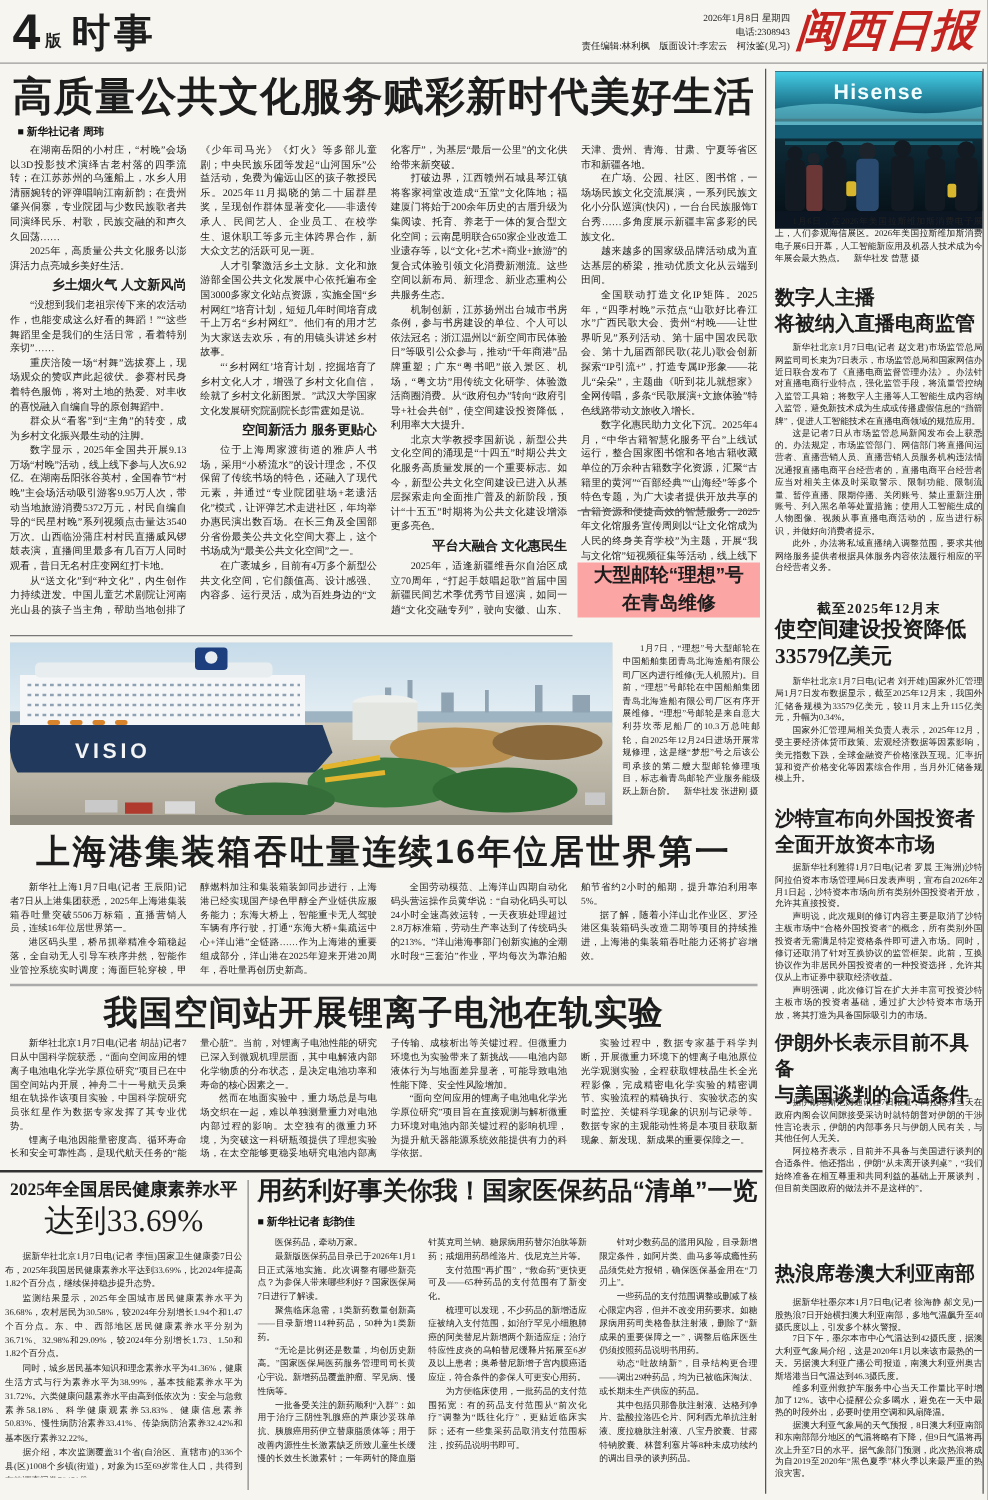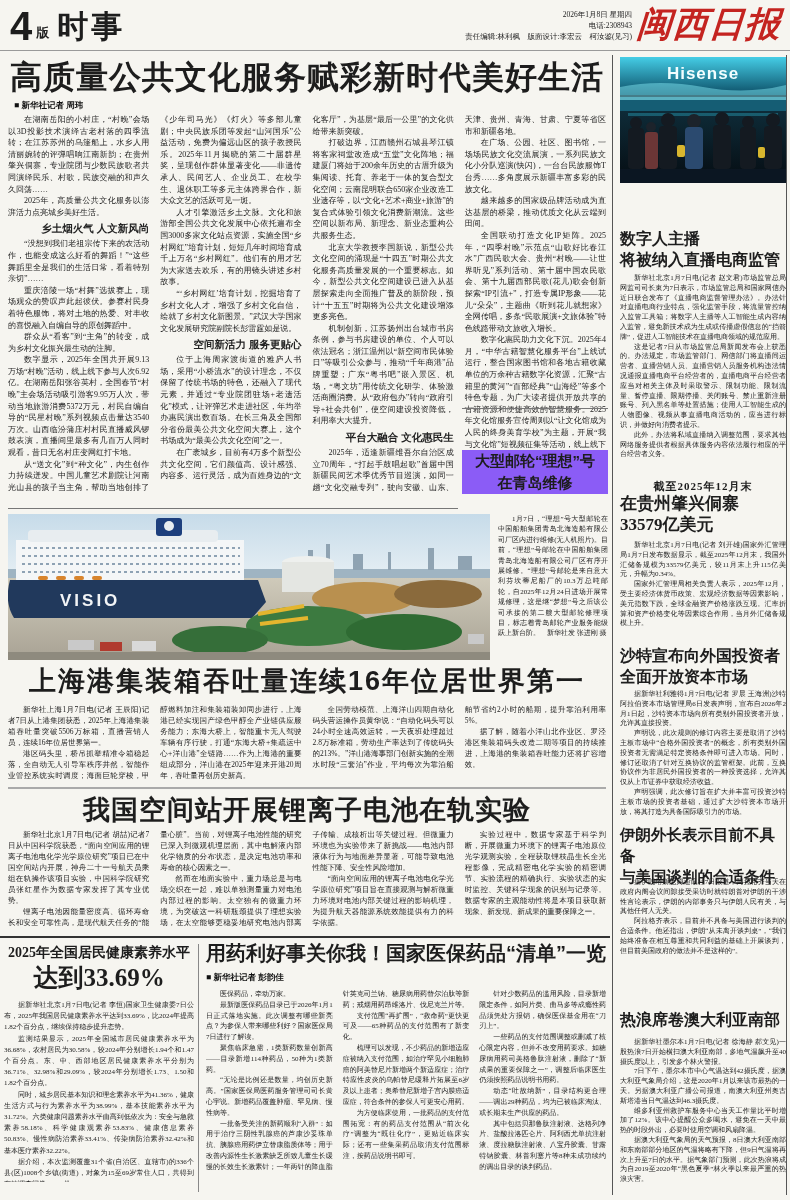--- a/index.html
+++ b/index.html
@@ -26,39 +26,39 @@
   
   .bodytext{text-align:justify;color:#222;}
   .bodytext p{margin:0;text-indent:2em;}
   .subhead{font-weight:900;text-align:right;font-size:10.5px;line-height:16px;margin:2px 0;
            font-family:"Liberation Sans","DejaVu Sans",sans-serif;}
   #lead-body{left:8px;top:114px;width:598px;height:390px;column-count:4;column-gap:11px;
              column-fill:auto;overflow:hidden;font-size:8px;line-height:11.6px;}
   .hairline{height:1px;background:#777;}
   
   #ship-title{left:462px;top:450px;width:146px;text-align:center;font-weight:900;font-size:15px;
-              line-height:22px;background:#8b5cf6;}
+              line-height:22px;background:#fca5a5;}
   #ship-photo{left:8px;top:514px;width:482px;height:146px;overflow:hidden;background:#c9d8e2;}
   #ship-caption{left:498px;top:514px;width:110px;height:150px;overflow:hidden;font-size:7px;line-height:10.4px;}
   
   #sh-headline{left:8px;top:664px;width:598px;text-align:center;font-size:27px;line-height:34px;
                font-weight:900;letter-spacing:2px;}
   #sh-body{left:8px;top:704px;width:598px;height:78px;column-count:4;column-gap:11px;column-fill:auto;
            overflow:hidden;font-size:7.5px;line-height:11px;}
   .mid-divider{left:8px;top:787px;width:598px;height:2px;background:#aaa;}
   
   #st-headline{left:8px;top:793px;width:598px;text-align:center;font-size:27px;line-height:34px;
                font-weight:900;letter-spacing:1px;}
   #st-body{left:8px;top:829px;width:598px;height:102px;column-count:4;column-gap:11px;column-fill:auto;
            overflow:hidden;font-size:7.5px;line-height:11px;}
   .bottom-rule{left:0;top:936px;width:610px;height:2px;background:#333;}
   
   #health{left:4px;top:944px;width:190px;}
   #health-h1{text-align:center;font-size:14px;line-height:18px;font-weight:700;}
-  #health-h2{text-align:center;font-size:25px;line-height:32px;font-weight:700;}
+  #health-h2{text-align:center;font-size:25px;line-height:32px;font-weight:400;}
   #health-body{margin-top:6px;height:182px;overflow:hidden;font-size:7px;line-height:11.2px;}
   .vrule-bottom{left:198px;top:944px;width:1px;height:248px;background:#888;}
   
   #med{left:206px;top:941px;width:400px;}
   #med-headline{text-align:center;font-size:20px;line-height:25px;font-weight:900;}
   #med-byline{margin-top:6px;}
   #med-body{margin-top:5px;height:186px;column-count:3;column-gap:10px;column-fill:auto;
             overflow:hidden;font-size:7px;line-height:10.8px;}
   
   .rc{left:620px;width:166px;}
@@ -108,22 +108,22 @@
       <p class="para">重庆涪陵一场“村舞”选拔赛上，现场观众的赞叹声此起彼伏。参赛村民身着特色服饰，将对土地的热爱、对丰收的喜悦融入自编自导的原创舞蹈中。</p>
       <p class="para">群众从“看客”到“主角”的转变，成为乡村文化振兴最生动的注脚。</p>
       <p class="para">数字显示，2025年全国共开展9.13万场“村晚”活动，线上线下参与人次6.92亿。在湖南岳阳张谷英村，全国春节“村晚”主会场活动吸引游客9.95万人次，带动当地旅游消费5372万元，村民自编自导的“民星村晚”系列视频点击量达3540万次。山西临汾蒲庄村村民直播威风锣鼓表演，直播间里最多有几百万人同时观看，昔日无名村庄变网红打卡地。</p>
       <p class="para">从“送文化”到“种文化”，内生创作力持续迸发。中国儿童艺术剧院让河南光山县的孩子当主角，帮助当地创排了《少年司马光》《灯火》等多部儿童剧；中央民族乐团等发起“山河国乐”公益活动，免费为偏远山区的孩子教授民乐。2025年11月揭晓的第二十届群星奖，呈现创作群体显著变化——非遗传承人、民间艺人、企业员工、在校学生、退休职工等多元主体跨界合作，新大众文艺的活跃可见一斑。</p>
       <p class="para">人才引擎激活乡土文脉。文化和旅游部全国公共文化发展中心依托遍布全国3000多家文化站点资源，实施全国“乡村网红”培育计划，短短几年时间培育成千上万名“乡村网红”。他们有的用才艺为大家送去欢乐，有的用镜头讲述乡村故事。</p>
       <p class="para">“‘乡村网红’培育计划，挖掘培育了乡村文化人才，增强了乡村文化自信，绘就了乡村文化新图景。”武汉大学国家文化发展研究院副院长彭雷霆如是说。</p>
       <div class="subhead">空间新活力 服务更贴心</div>
       <p class="para">位于上海周家渡街道的雅庐人书场，采用“小桥流水”的设计理念，不仅保留了传统书场的特色，还融入了现代元素，并通过“专业院团驻场+老遗活化”模式，让评弹艺术走进社区，年均举办惠民演出数百场。在长三角及全国部分省份最美公共文化空间大赛上，这个书场成为“最美公共文化空间”之一。</p>
       <p class="para">在广袤城乡，目前有4万多个新型公共文化空间，它们颜值高、设计感强、内容多、运行灵活，成为百姓身边的“文化客厅”，为基层“最后一公里”的文化供给带来新突破。</p>
       <p class="para">打破边界，江西赣州石城县琴江镇将客家祠堂改造成“五堂”文化阵地；福建厦门将始于200余年历史的古厝升级为集阅读、托育、养老于一体的复合型文化空间；云南昆明联合650家企业改造工业遗存等，以“文化+艺术+商业+旅游”的复合式体验引领文化消费新潮流。这些空间以新布局、新理念、新业态重构公共服务生态。</p>
+      <p class="para">机制创新，江苏扬州出台城市书房条例，参与书房建设的单位、个人可以依法冠名；浙江温州以“新空间市民体验日”等吸引公众参与，推动“千年商港”品牌重塑；广东“粤书吧”嵌入景区、机场，“粤文坊”用传统文化研学、体验激活商圈消费。从“政府包办”转向“政府引导+社会共创”，使空间建设投资降低，利用率大大提升。</p>
       <p class="para">北京大学教授李国新说，新型公共文化空间的涌现是“十四五”时期公共文化服务高质量发展的一个重要标志。如今，新型公共文化空间建设已进入从基层探索走向全面推广普及的新阶段，预计“十五五”时期将为公共文化建设增添更多亮色。</p>
-      <p class="para">机制创新，江苏扬州出台城市书房条例，参与书房建设的单位、个人可以依法冠名；浙江温州以“新空间市民体验日”等吸引公众参与，推动“千年商港”品牌重塑；广东“粤书吧”嵌入景区、机场，“粤文坊”用传统文化研学、体验激活商圈消费。从“政府包办”转向“政府引导+社会共创”，使空间建设投资降低，利用率大大提升。</p>
       <div class="subhead">平台大融合 文化惠民生</div>
       <p class="para">2025年，适逢新疆维吾尔自治区成立70周年，“打起手鼓唱起歌”首届中国新疆民间艺术季优秀节目巡演，如同一趟“文化交融专列”，驶向安徽、山东、天津、贵州、青海、甘肃、宁夏等省区市和新疆各地。</p>
       <p class="para">在广场、公园、社区、图书馆，一场场民族文化交流展演，一系列民族文化小分队巡演(快闪)，一台台民族服饰T台秀……多角度展示新疆丰富多彩的民族文化。</p>
       <p class="para">越来越多的国家级品牌活动成为直达基层的桥梁，推动优质文化从云端到田间。</p>
       <p class="para">全国联动打造文化IP矩阵。2025年，“四季村晚”示范点“山歌好比春江水”广西民歌大会、贵州“村晚——让世界听见”系列活动、第十届中国农民歌会、第十九届西部民歌(花儿)歌会创新探索“IP引流+”，打造专属IP形象——花儿“朵朵”，主题曲《听到花儿就想家》全网传唱，多条“民歌展演+文旅体验”特色线路带动文旅收入增长。</p>
       <p class="para">数字化惠民助力文化下沉。2025年4月，“中华古籍智慧化服务平台”上线试运行，整合国家图书馆和各地古籍收藏单位的万余种古籍数字化资源，汇聚“古籍里的黄河”“百部经典”“山海经”等多个特色专题，为广大读者提供开放共享的古籍资源和便捷高效的智慧服务。2025年文化馆服务宣传周则以“让文化馆成为人民的终身美育学校”为主题，开展“我与文化馆”短视频征集等活动，线上线下服务群众超1.42亿人次。如专家所说，资源跟着需求走，才能在云端和田野里种下文化的种子。</p>
     </div>
 
   <div class="abs hairline" style="left:8px;top:508px;width:450px;"></div>
   <div class="abs hairline" style="left:462px;top:408px;width:146px;"></div>
@@ -290,34 +290,37 @@
         </g>
         <circle cx="74" cy="64" r="7" fill="#1c232b"></circle>
           <rect x="65" y="70" width="18" height="42" rx="4" fill="#2b4a6f"></rect>
         <circle cx="31" cy="70" r="5" fill="#1c232b"></circle>
           <rect x="25" y="75" width="13" height="37" rx="3" fill="#6b3636"></rect>
         <rect x="57" y="88" width="8" height="12" rx="2" fill="#d8b62e"></rect>
         <rect x="138" y="90" width="7" height="11" rx="2" fill="#d8b62e"></rect>
       </g>
     </svg>
   </div>
+  <div class="abs rc bodytext" id="ces-caption">
+      <p class="para">1月6日，在2026年美国拉斯维加斯消费电子展上，人们参观海信展区。2026年美国拉斯维加斯消费电子展6日开幕，人工智能新应用及机器人技术成为今年展会最大热点。　新华社发 曾慧 摄</p>
+    </div>
 
   <div class="abs rc rc-headline" id="dh-headline">
     <div>数字人主播</div>
     <div>将被纳入直播电商监管</div>
   </div>
   <div class="abs rc bodytext" id="dh-body">
       <p class="para">新华社北京1月7日电(记者 赵文君)市场监管总局网监司司长束为7日表示，市场监管总局和国家网信办近日联合发布了《直播电商监督管理办法》。办法针对直播电商行业特点，强化监管手段，将流量管控纳入监管工具箱；将数字人主播等人工智能生成内容纳入监管，避免新技术成为生成或传播虚假信息的“挡箭牌”，促进人工智能技术在直播电商领域的规范应用。</p>
       <p class="para">这是记者7日从市场监管总局新闻发布会上获悉的。办法规定，市场监管部门、网信部门将直播间运营者、直播营销人员、直播营销人员服务机构违法情况通报直播电商平台经营者的，直播电商平台经营者应当对相关主体及时采取警示、限制功能、限制流量、暂停直播、限期停播、关闭账号、禁止重新注册账号、列入黑名单等处置措施；使用人工智能生成的人物图像、视频从事直播电商活动的，应当进行标识，并做好向消费者提示。</p>
       <p class="para">此外，办法将私域直播纳入调整范围，要求其他网络服务提供者根据具体服务内容依法履行相应的平台经营者义务。</p>
     </div>
 
   <div class="abs rc" id="fx-kicker">截至2025年12月末</div>
   <div class="abs rc rc-headline" id="fx-headline">
-    <div>在贵州肇兴侗寨</div>
+    <div>使空间建设投资降低</div>
     <div>33579亿美元</div>
   </div>
   <div class="abs rc bodytext" id="fx-body">
       <p class="para">新华社北京1月7日电(记者 刘开雄)国家外汇管理局1月7日发布数据显示，截至2025年12月末，我国外汇储备规模为33579亿美元，较11月末上升115亿美元，升幅为0.34%。</p>
       <p class="para">国家外汇管理局相关负责人表示，2025年12月，受主要经济体货币政策、宏观经济数据等因素影响，美元指数下跌，全球金融资产价格涨跌互现。汇率折算和资产价格变化等因素综合作用，当月外汇储备规模上升。</p>
     </div>
 
   <div class="abs rc rc-headline" id="sa-headline">
     <div>沙特宣布向外国投资者</div>
     <div>全面开放资本市场</div>

